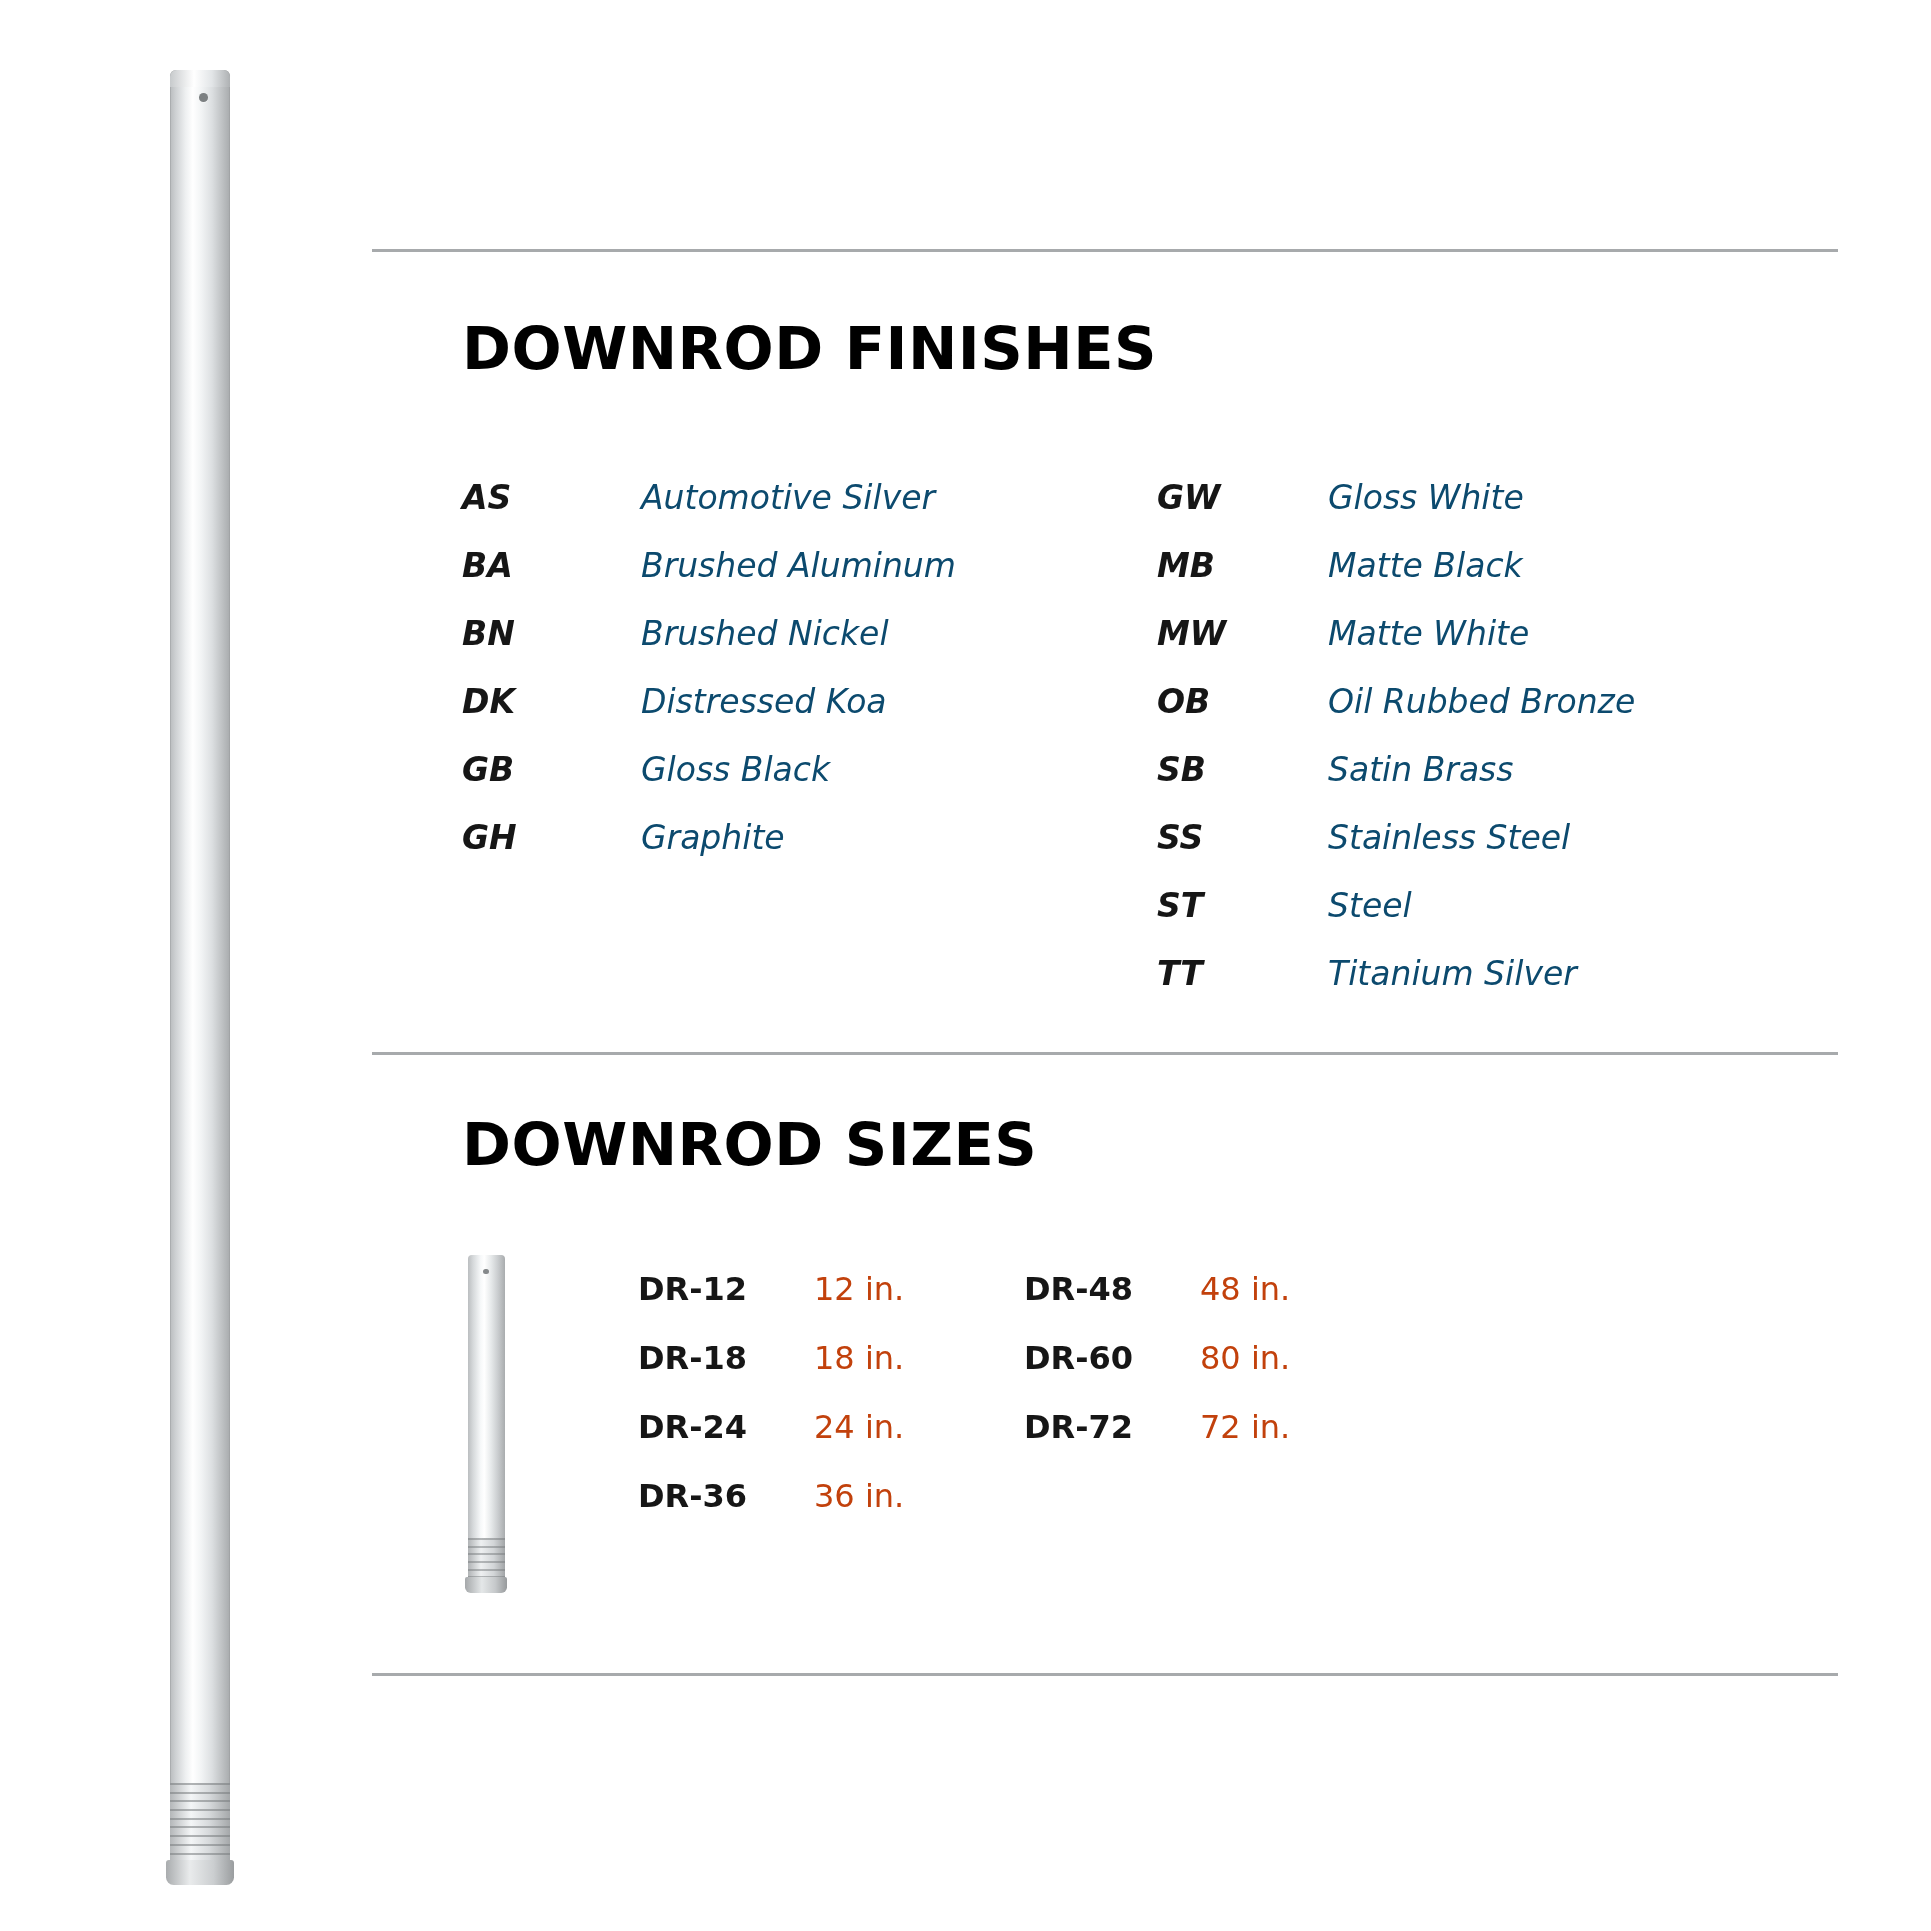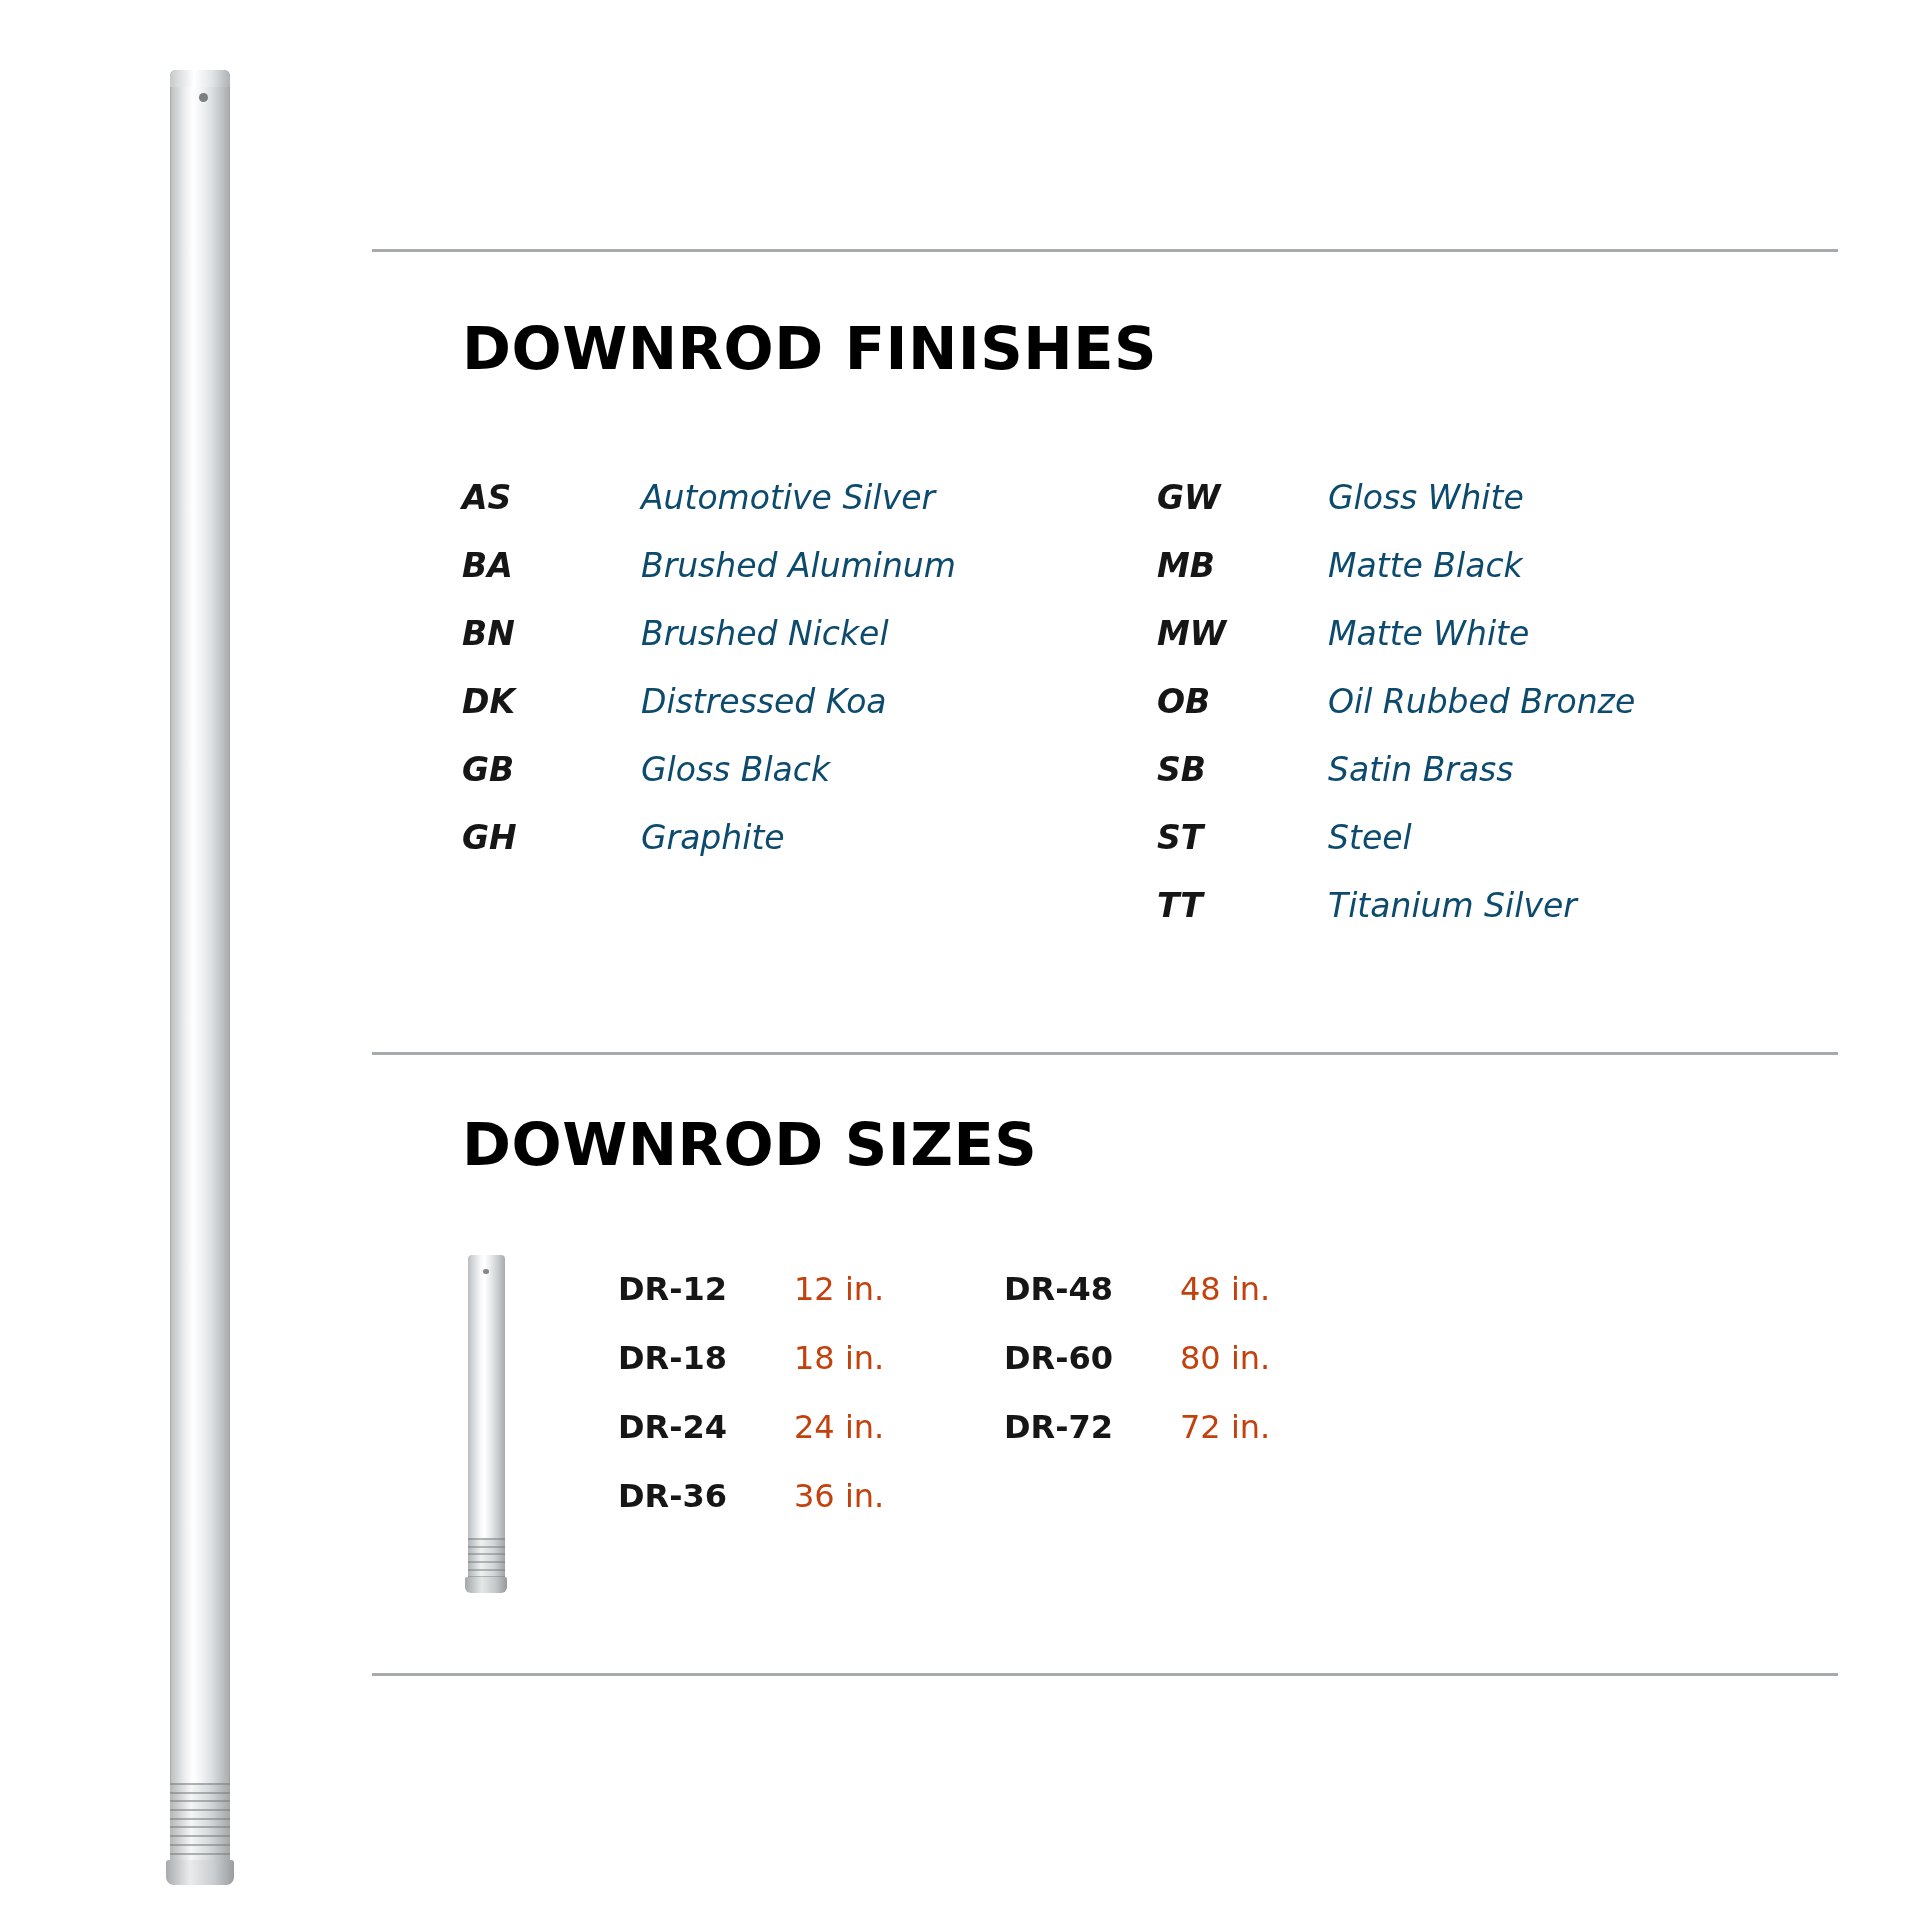--- a/index.html
+++ b/index.html
@@ -192,20 +192,21 @@
     left: 618px;
     top: 1270px;
     width: 869px;
     display: flex;
   }
   .size-col { width: 386px; }
   .size-row {
     display: flex;
     align-items: baseline;
     height: 69px;
+    margin-left: 20px;
   }
   .size-code {
     width: 176px;
     font-size: 32px;
     font-weight: bold;
     color: #161616;
     font-family: "DejaVu Sans", sans-serif;
   }
   .size-val {
     font-size: 32px;
@@ -273,20 +274,24 @@
     </div>
     <div class="fin-row">
       <span class="fin-code">OB</span>
       <span class="fin-name">Oil Rubbed Bronze</span>
     </div>
     <div class="fin-row">
       <span class="fin-code">SB</span>
       <span class="fin-name">Satin Brass</span>
     </div>
     <div class="fin-row">
+      <span class="fin-code">SS</span>
+      <span class="fin-name">Stainless Steel</span>
+    </div>
+    <div class="fin-row">
       <span class="fin-code">ST</span>
       <span class="fin-name">Steel</span>
     </div>
     <div class="fin-row">
       <span class="fin-code">TT</span>
       <span class="fin-name">Titanium Silver</span>
     </div>
   </div>
 </div>
 

